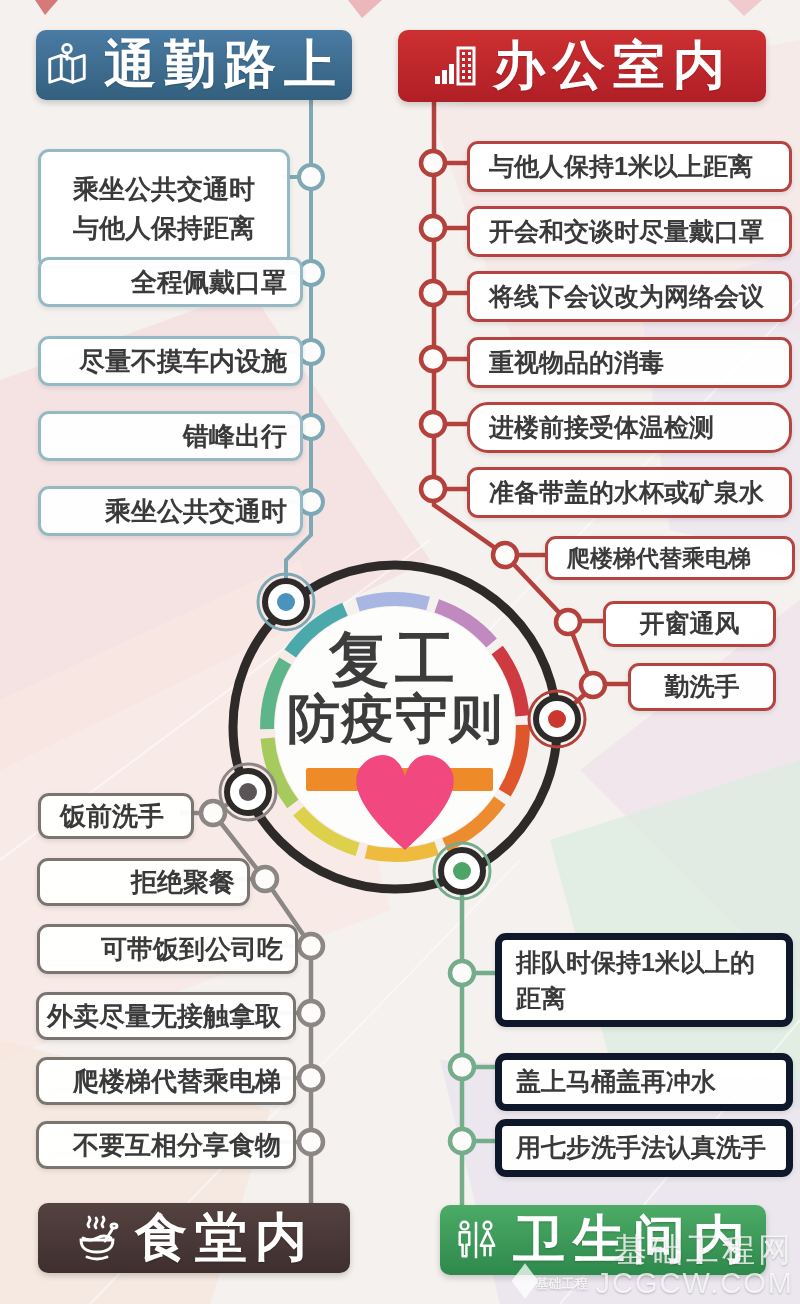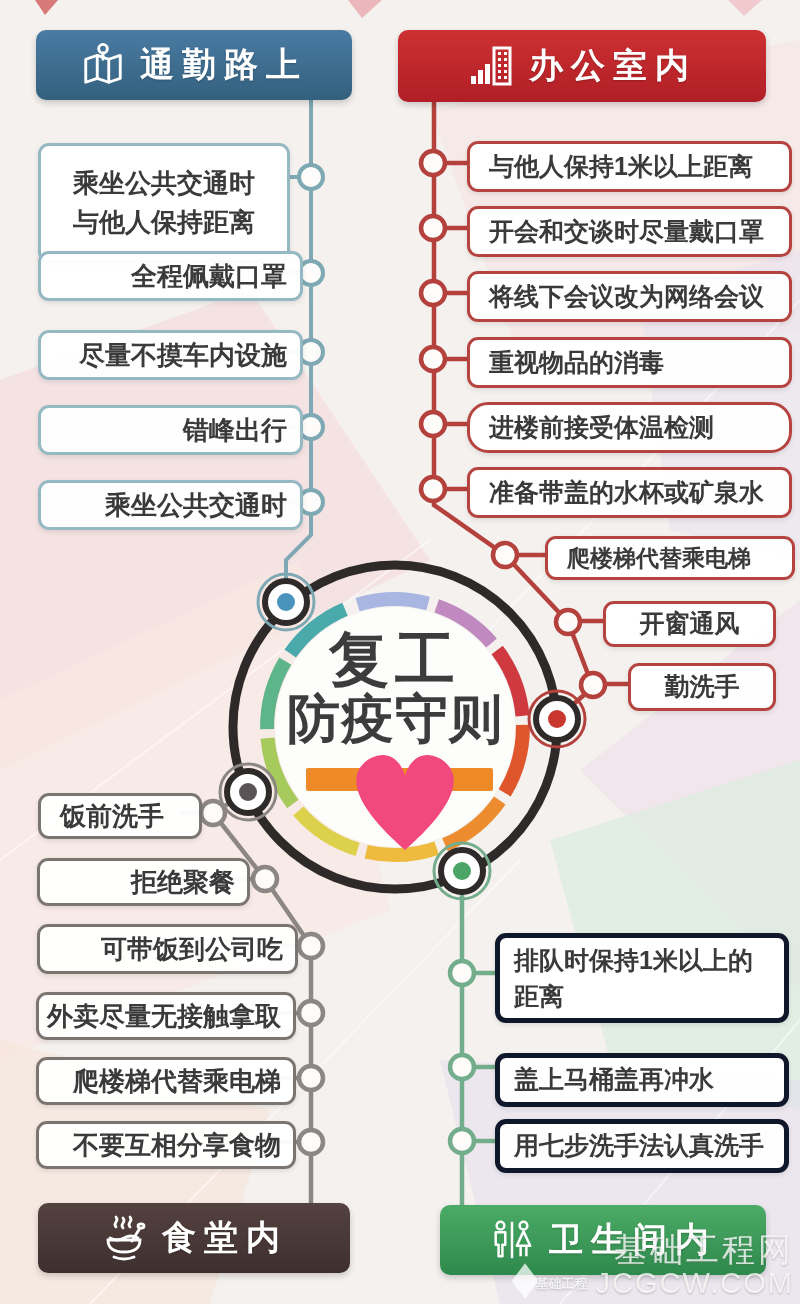--- a/index.html
+++ b/index.html
@@ -2,37 +2,37 @@
 <html><head>
 <meta charset="utf-8">
 <style>
   html,body{margin:0;padding:0;}
   body{font-family:"Liberation Sans","DejaVu Sans",sans-serif;}
   .canvas{position:relative;width:800px;height:1304px;overflow:hidden;background:#f3f0ed;}
   .canvas svg.layer{position:absolute;left:0;top:0;z-index:1;pointer-events:none;}
   
   .hdr{position:absolute;z-index:3;display:flex;align-items:center;justify-content:center;
        border-radius:10px;color:#fff;font-weight:bold;box-shadow:0 3px 6px rgba(0,0,0,.18);}
-  .hdr .hlabel{font-size:34px;letter-spacing:8px;margin-left:14px;text-shadow:0 1px 2px rgba(0,0,0,.2);}
+  .hdr .hlabel{font-size:52px;letter-spacing:8px;margin-left:14px;text-shadow:0 1px 2px rgba(0,0,0,.2);}
   .hdr svg{flex:0 0 auto;}
   .hdr-commute{left:36px;top:30px;width:316px;height:70px;background:linear-gradient(180deg,#4a7ba3,#33607e);}
   .hdr-office{left:398px;top:30px;width:368px;height:72px;background:linear-gradient(180deg,#cd3031,#b01f26);}
   .hdr-canteen{left:38px;top:1203px;width:312px;height:70px;background:linear-gradient(180deg,#544240,#3e2f2e);}
   .hdr-restroom{left:440px;top:1205px;width:326px;height:70px;background:linear-gradient(180deg,#4cab66,#2e894c);}
   
   .ibox{position:absolute;z-index:2;display:flex;align-items:center;background:rgba(255,255,255,.96);
         border-radius:11px;font-weight:bold;color:#3a3a3a;font-size:26px;line-height:1.5;
         white-space:pre-line;box-shadow:0 2px 5px rgba(0,0,0,.10);}
-  .c-commute{border:3px solid #94b9c2;justify-content:flex-end;padding-right:13px;text-align:right;}
+  .c-commute{border:3px solid #94b9c2;justify-content:flex-end;padding-right:13px;text-align:right;margin-top:6px;}
   .c-office{border:3px solid #b5433f;justify-content:flex-start;padding-left:19px;font-size:25px;}
   .c-office.ctr{justify-content:center;padding-left:0;}
   .c-canteen{border:3px solid #7b7572;justify-content:flex-end;padding-right:12px;text-align:right;}
-  .c-canteen.ctr{justify-content:center;padding-right:16px;text-align:center;}
+  .c-canteen.ctr{justify-content:center;padding-right:8px;text-align:center;}
   .c-commute.ctr{justify-content:center;padding-right:0;text-align:center;}
-  .c-restroom{border:5px solid #0f172a;justify-content:flex-start;padding-left:14px;font-size:25px;}
+  .c-restroom{border:7px solid #0f172a;justify-content:flex-start;padding-left:14px;font-size:25px;}
   
   .ctitle{position:absolute;left:245px;width:300px;text-align:center;z-index:3;color:#3d3c3c;font-weight:bold;}
   .ctitle.l1{top:620px;font-size:60px;letter-spacing:6px;}
   .ctitle.l2{top:684px;font-size:53px;letter-spacing:1px;}
   
   .wm{position:absolute;right:6px;bottom:6px;z-index:4;display:flex;align-items:flex-end;
       color:rgba(255,255,255,.78);text-shadow:0 1px 2px rgba(90,90,90,.35);}
   .wm .logo-col{display:flex;align-items:center;margin-right:8px;}
   .wm .diamond{width:22px;height:22px;background:rgba(255,255,255,.75);transform:rotate(45deg) skew(8deg,8deg);margin-bottom:6px;}
   .wm .logo-txt{font-size:13px;font-weight:bold;}

